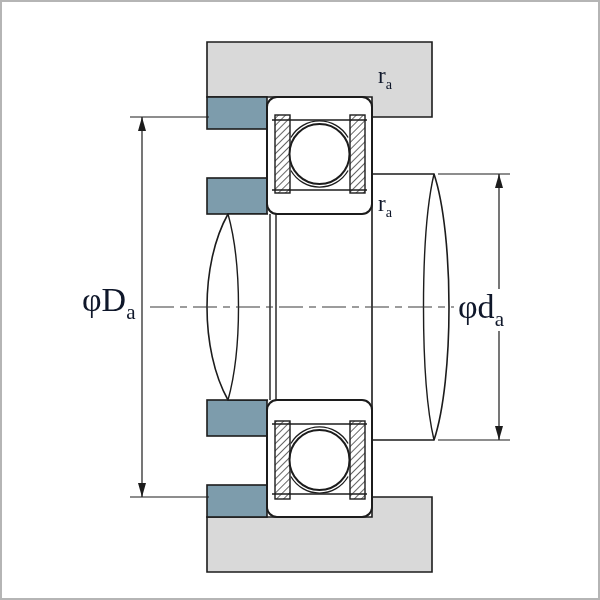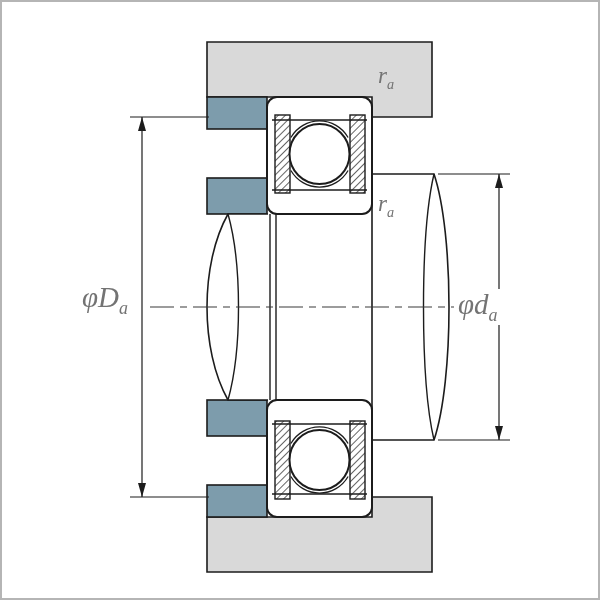--- a/index.html
+++ b/index.html
@@ -8,27 +8,26 @@
     width:600px;height:600px;
     box-sizing:border-box;
     background:#ffffff;
     border:2px solid #b5b5b5;
     overflow:hidden;
     font-family:"Liberation Serif", serif;
   }
   .canvas svg{position:absolute;left:0;top:0;}
   .dim-label{
     position:absolute;
-    font-style:italic;
-    color:#737373;
+    color:#0f172a;
     line-height:1;
     white-space:nowrap;
   }
   .dim-label sub{font-size:62%;line-height:1;}
-  .lbl-big{font-size:29px;}
+  .lbl-big{font-size:34px;}
   .lbl-small{font-size:23px;}
   .bg-white{background:#ffffff;padding:1px 4px;}
 </style>
 </head>
 <body>
 
 <div class="canvas">
 
   <svg width="600" height="600" viewBox="0 0 600 600">
     <defs>

